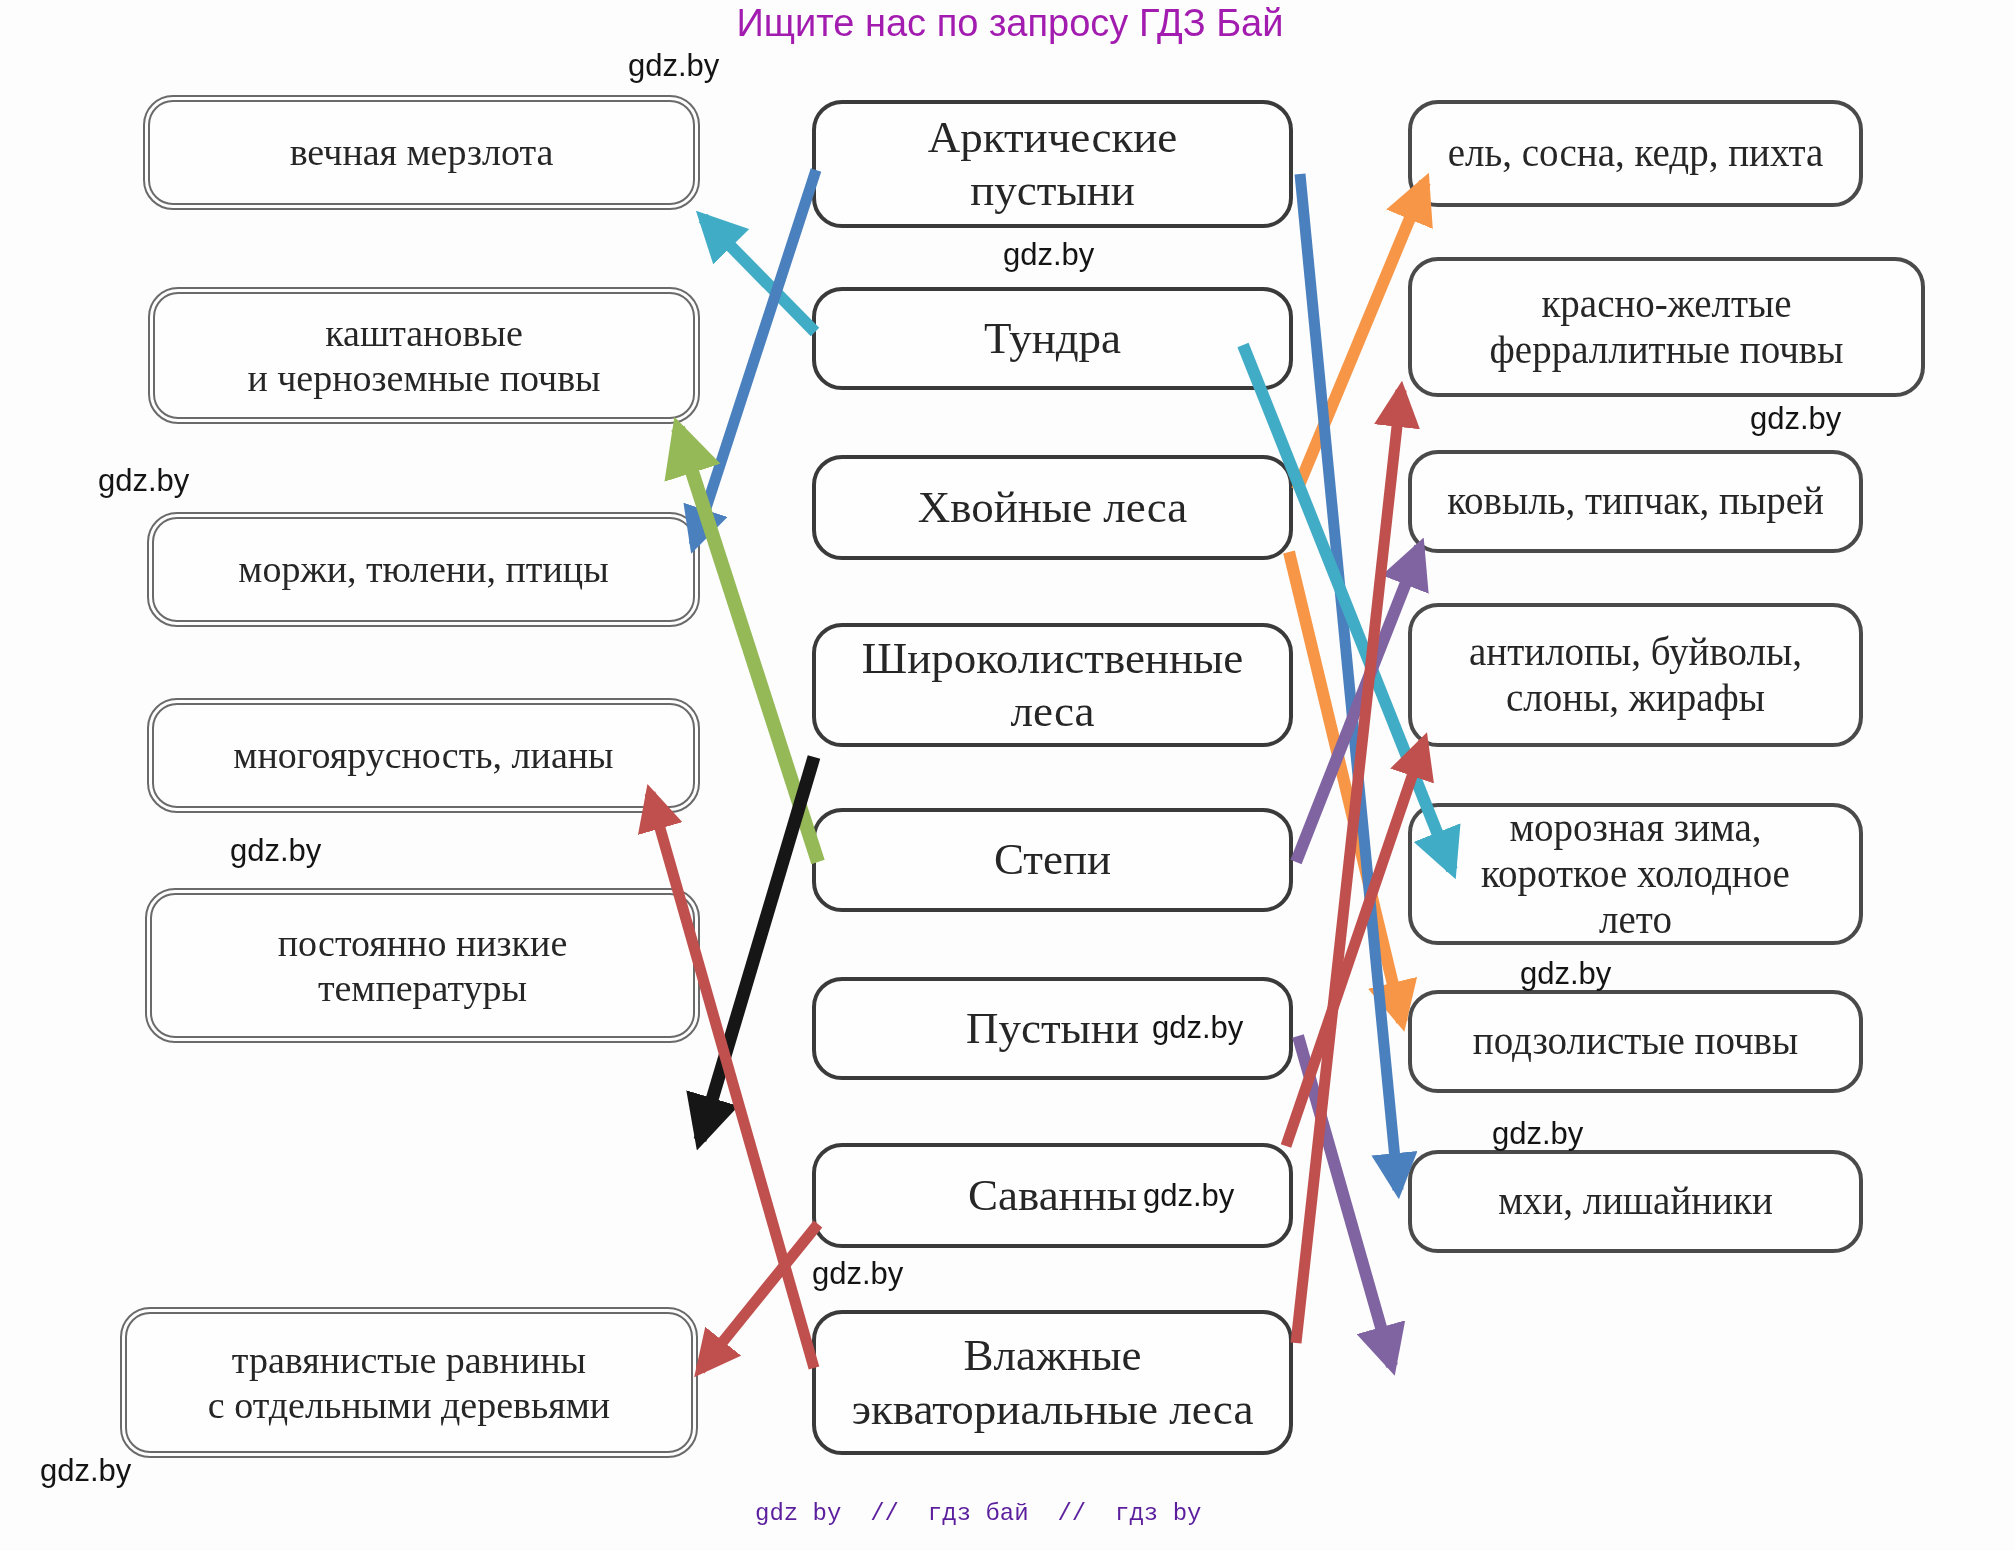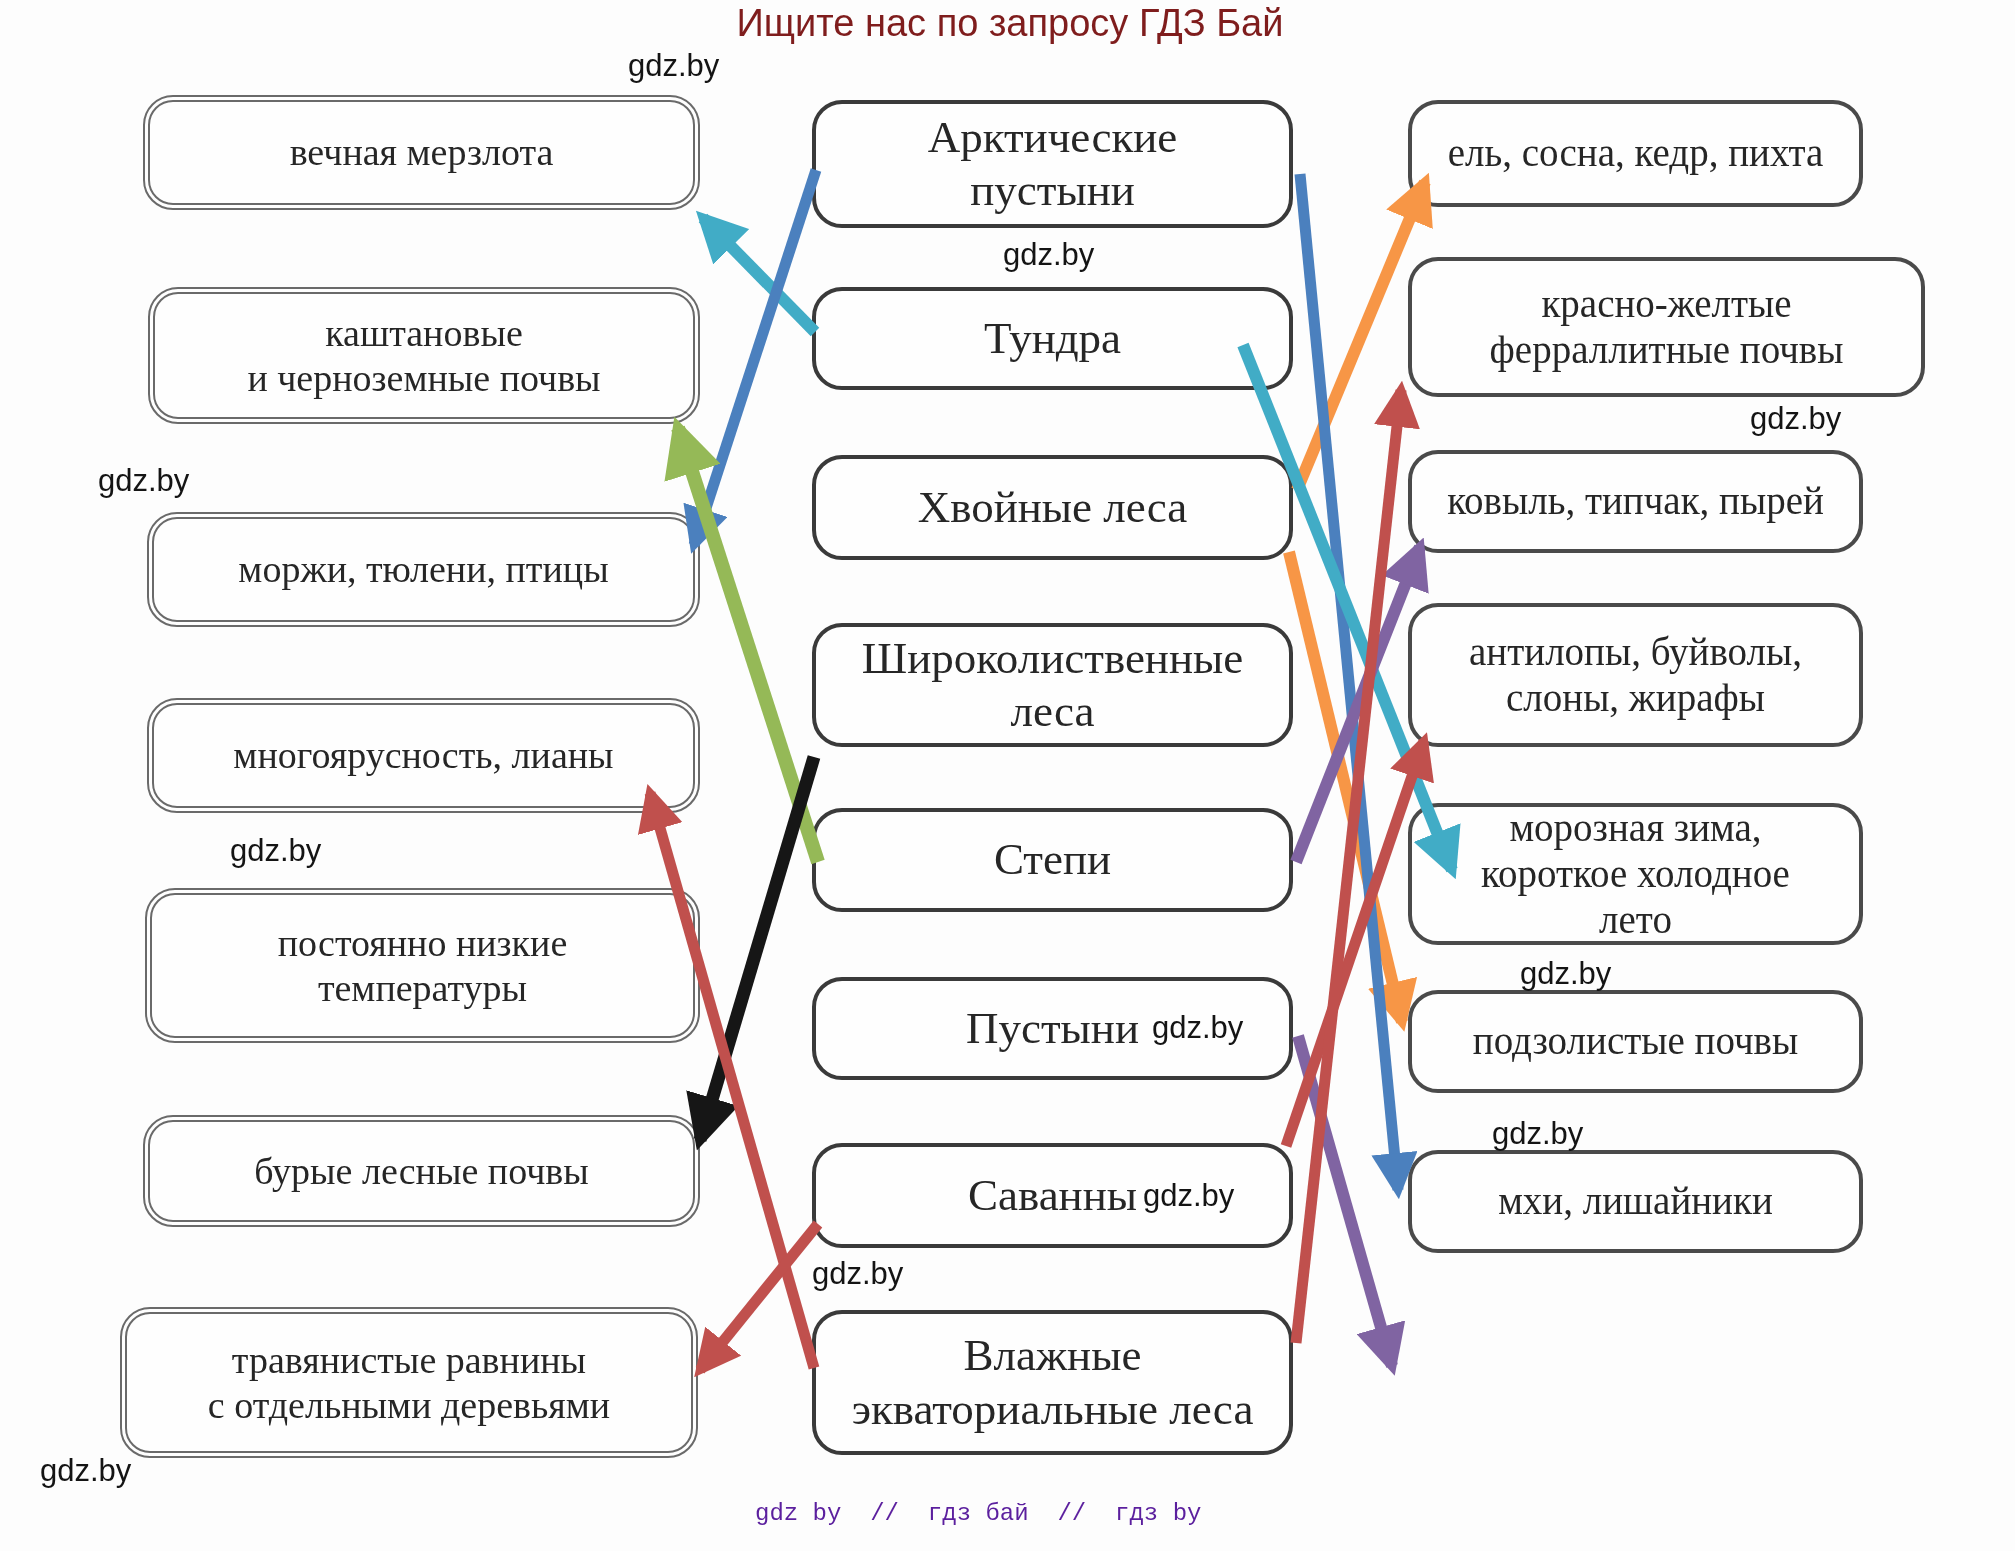--- a/index.html
+++ b/index.html
@@ -27,30 +27,29 @@
     position:absolute;left:755px;top:1500px;white-space:pre;
     font-family:Liberation Mono, monospace;font-size:24px;z-index:3;
   }
   #arrow-layer{position:absolute;left:0;top:0;width:2015px;height:1551px;z-index:5;pointer-events:none;}
 </style>
 </head>
 <body>
 
 <div class="stage">
 
-  <div class="title" style="color: #7f1d1d;">Ищите нас по запросу ГДЗ Бай</div>
+  <div class="title" style="color: #a21caf;">Ищите нас по запросу ГДЗ Бай</div>
 
   <div class="box left" style="left:143px;top:95px;width:557px;height:115px"><span>вечная мерзлота</span></div>
   <div class="box left" style="left:148px;top:287px;width:552px;height:137px"><span>каштановые
 и черноземные почвы</span></div>
   <div class="box left" style="left:147px;top:512px;width:553px;height:115px"><span>моржи, тюлени, птицы</span></div>
   <div class="box left" style="left:147px;top:698px;width:553px;height:115px"><span>многоярусность, лианы</span></div>
   <div class="box left" style="left:145px;top:888px;width:555px;height:155px"><span>постоянно низкие
 температуры</span></div>
-  <div class="box left" style="left:143px;top:1115px;width:557px;height:112px"><span>бурые лесные почвы</span></div>
   <div class="box left" style="left:120px;top:1307px;width:578px;height:151px"><span>травянистые равнины
 с отдельными деревьями</span></div>
 
   <div class="box mid" style="left:812px;top:100px;width:481px;height:128px"><span>Арктические
 пустыни</span></div>
   <div class="box mid" style="left:812px;top:287px;width:481px;height:103px"><span>Тундра</span></div>
   <div class="box mid" style="left:812px;top:455px;width:481px;height:105px"><span>Хвойные леса</span></div>
   <div class="box mid" style="left:812px;top:623px;width:481px;height:124px"><span>Широколиственные
 леса</span></div>
   <div class="box mid" style="left:812px;top:808px;width:481px;height:104px"><span>Степи</span></div>

